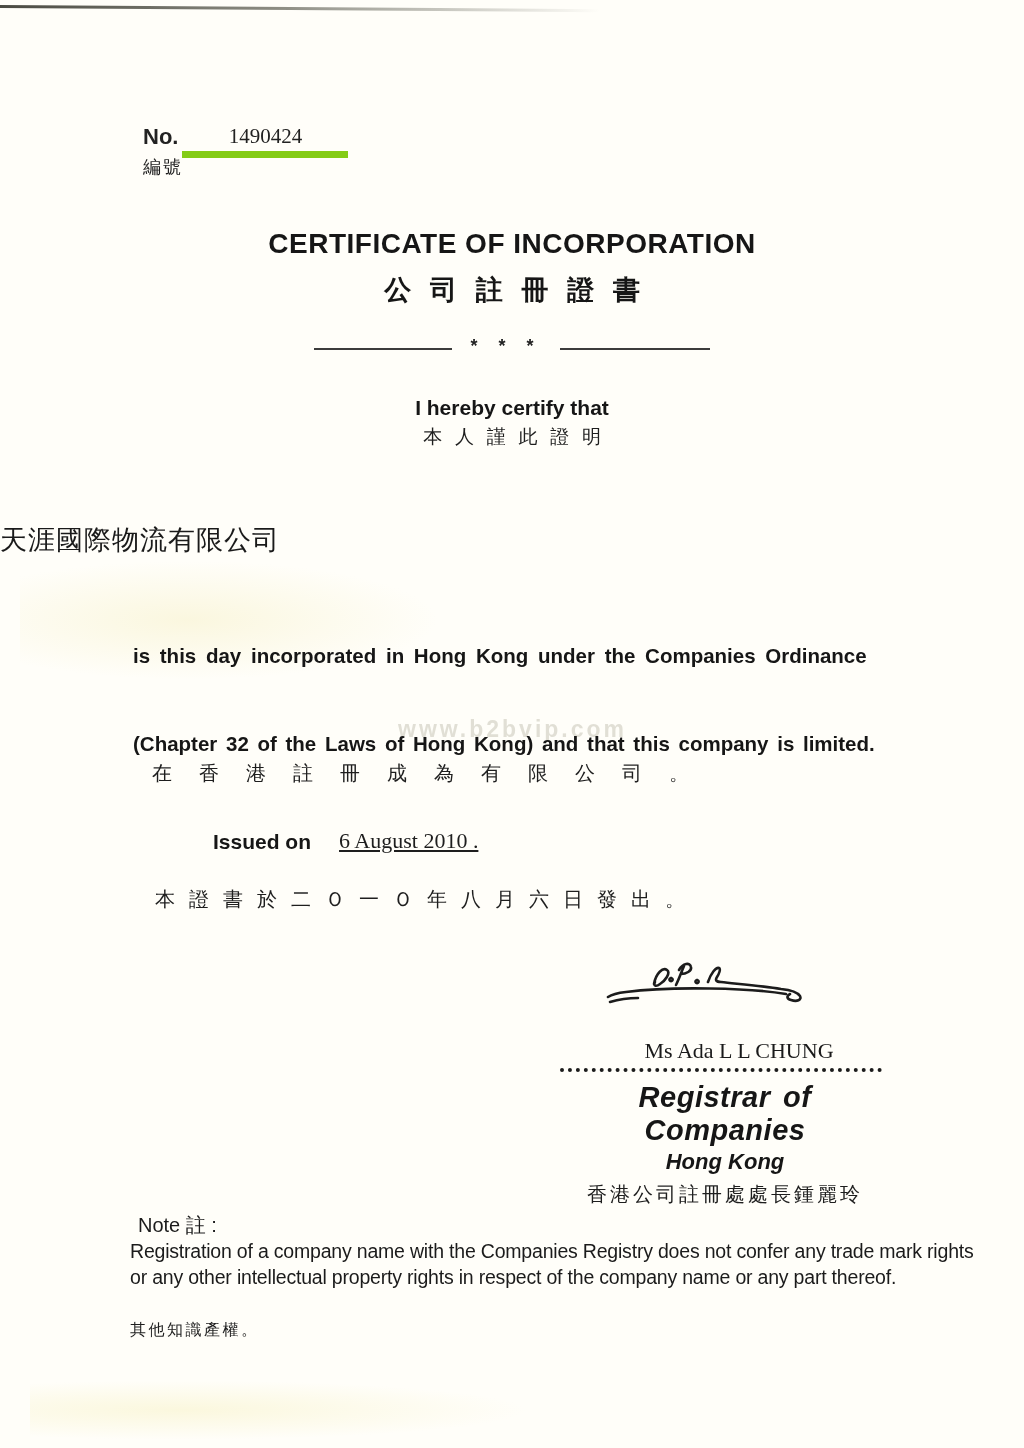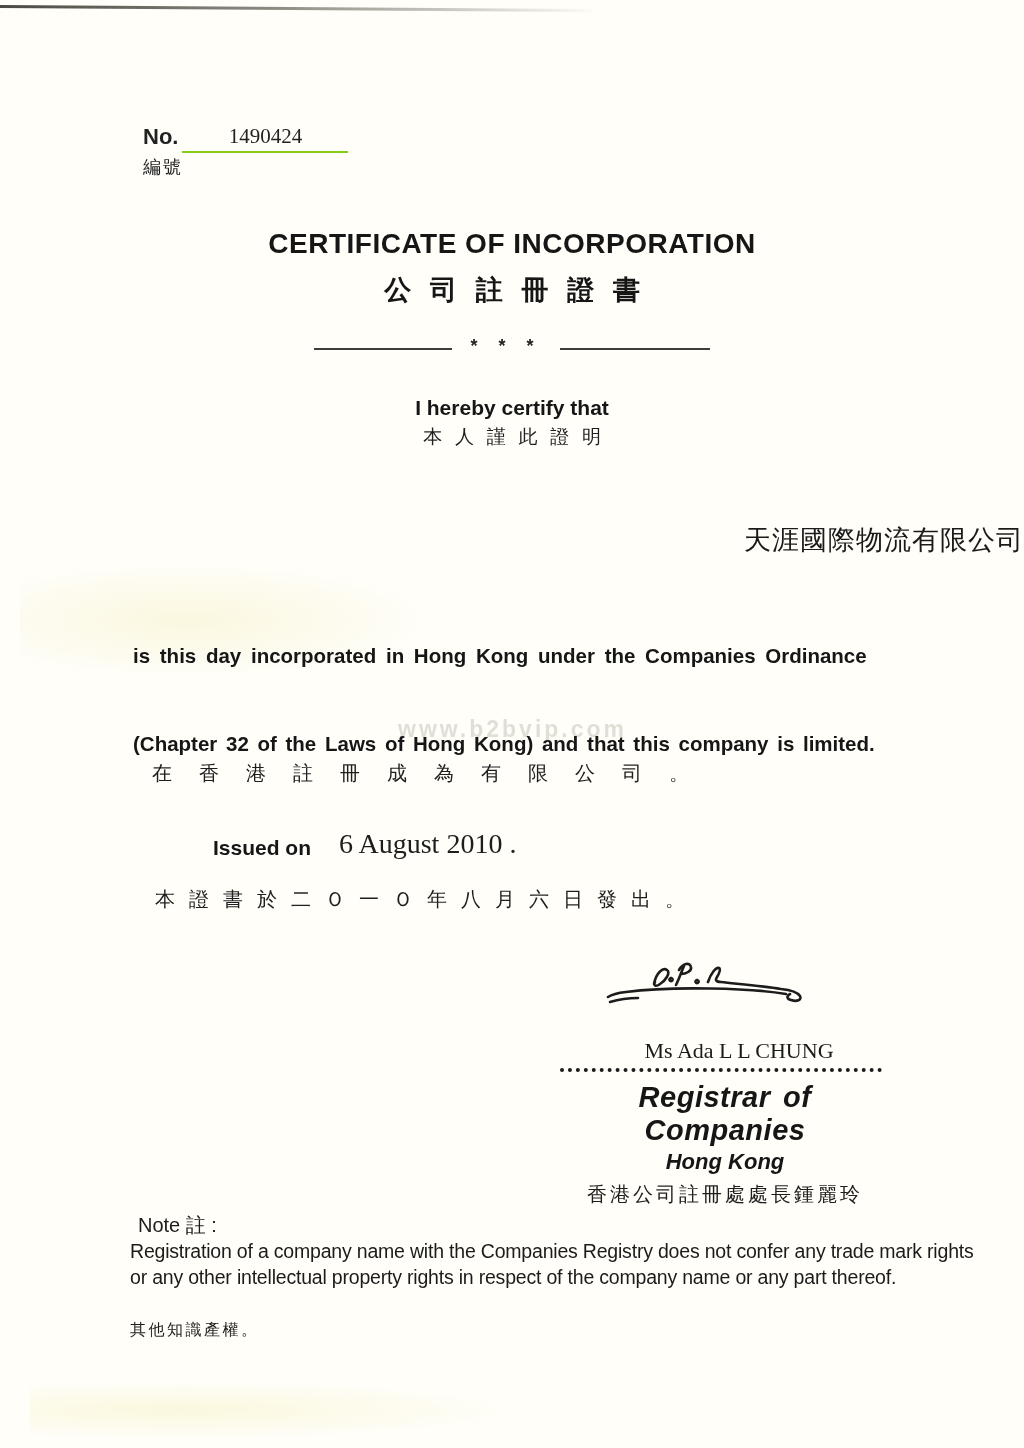--- a/index.html
+++ b/index.html
@@ -48,53 +48,53 @@
     text-shadow:-2px 0 0 #fff,2px 0 0 #fff,0 -2px 0 #fff,0 2px 0 #fff,-2px -2px 0 #fff,2px 2px 0 #fff;
     transform:translateY(-3px);
   }
 
   
   .no-row{left:143px;top:124px;display:flex;align-items:flex-start;}
   .no-label{font-size:22px;font-weight:bold;color:#222;}
   .no-value{
     font-family:"Liberation Serif", serif;font-size:21px;color:#222;
     display:inline-block;min-width:150px;text-align:center;
-    border-bottom:2px solid #84cc16;padding:0 8px 2px 8px;margin-left:4px;
+    border-bottom:7px solid #84cc16;padding:0 8px 2px 8px;margin-left:4px;
   }
   .no-label-zh{left:143px;top:155px;font-family:"Liberation Serif", serif;font-size:18px;letter-spacing:2px;}
 
   
   .title-en{left:0;right:0;top:228px;text-align:center;font-size:28px;font-weight:bold;letter-spacing:0.5px;color:#161616;}
   .title-zh{left:0;right:0;top:272px;text-align:center;font-family:"Liberation Serif", serif;font-weight:bold;font-size:27px;word-spacing:12px;color:#161616;}
 
   
   .divider{left:0;right:0;top:338px;display:flex;align-items:center;justify-content:center;}
   .divider .line{height:2px;background:#3c3c3c;}
   .divider .line.l{width:138px;margin-right:18px;}
   .divider .line.r{width:150px;margin-left:18px;}
   .divider .stars{font-size:18px;font-weight:bold;letter-spacing:8px;color:#222;transform:translateY(-2px);}
 
   
   .certify-en{left:0;right:0;top:396px;text-align:center;font-size:21px;font-weight:bold;color:#161616;}
   .certify-zh{left:0;right:0;top:424px;text-align:center;font-family:"Liberation Serif", serif;font-size:19px;word-spacing:8px;}
 
   
   .company-en{left:0;right:0;top:492px;text-align:center;font-family:"Liberation Serif", serif;font-size:27px;color:#1a1a1a;}
-  .company-zh{left:0;right:0;top:522px;text-align:right;font-family:"Liberation Serif", serif;font-size:27px;letter-spacing:1px;color:#1a1a1a;}
+  .company-zh{left:0;right:0;top:522px;text-align:left;font-family:"Liberation Serif", serif;font-size:27px;letter-spacing:1px;color:#1a1a1a;}
 
   
   .p1-en{left:133px;top:644px;font-size:20.5px;font-weight:bold;word-spacing:4px;color:#161616;}
   .p1-zh{left:150px;top:672px;font-family:"Liberation Serif", serif;font-size:20px;word-spacing:13px;}
   .p2-en{left:133px;top:732px;font-size:20.5px;font-weight:bold;word-spacing:3px;color:#161616;}
   .p2-zh{left:152px;top:760px;font-family:"Liberation Serif", serif;font-size:20px;word-spacing:22px;}
 
   
   .issued-row{left:213px;top:828px;display:flex;align-items:flex-end;}
   .issued-label{font-size:21px;font-weight:bold;color:#161616;}
-  .issued-date{font-family:"Liberation Serif", serif;font-size:28px;margin-left:28px;}
+  .issued-date{font-family:"Liberation Serif", serif;font-size:22px;margin-left:28px;text-decoration:underline;}
   .issued-zh{left:155px;top:886px;font-family:"Liberation Serif", serif;font-size:20px;word-spacing:9px;}
 
   
   .sig-svg{left:596px;top:952px;}
   .sig-block{left:560px;top:1038px;width:330px;text-align:center;}
   .sig-name{font-family:"Liberation Serif", serif;font-size:22px;color:#1a1a1a;transform:translateX(14px);}
   .dotted{margin-top:4px;border-bottom:4px dotted #1c1c1c;width:322px;}
   .sig-title{font-size:29px;font-weight:bold;font-style:italic;margin-top:9px;letter-spacing:0.5px;color:#161616;word-spacing:4px;}
   .sig-loc{font-size:22px;font-weight:bold;font-style:italic;margin-top:2px;color:#161616;}
   .sig-zh{font-family:"Liberation Serif", serif;font-size:20px;letter-spacing:3px;margin-top:6px;}

